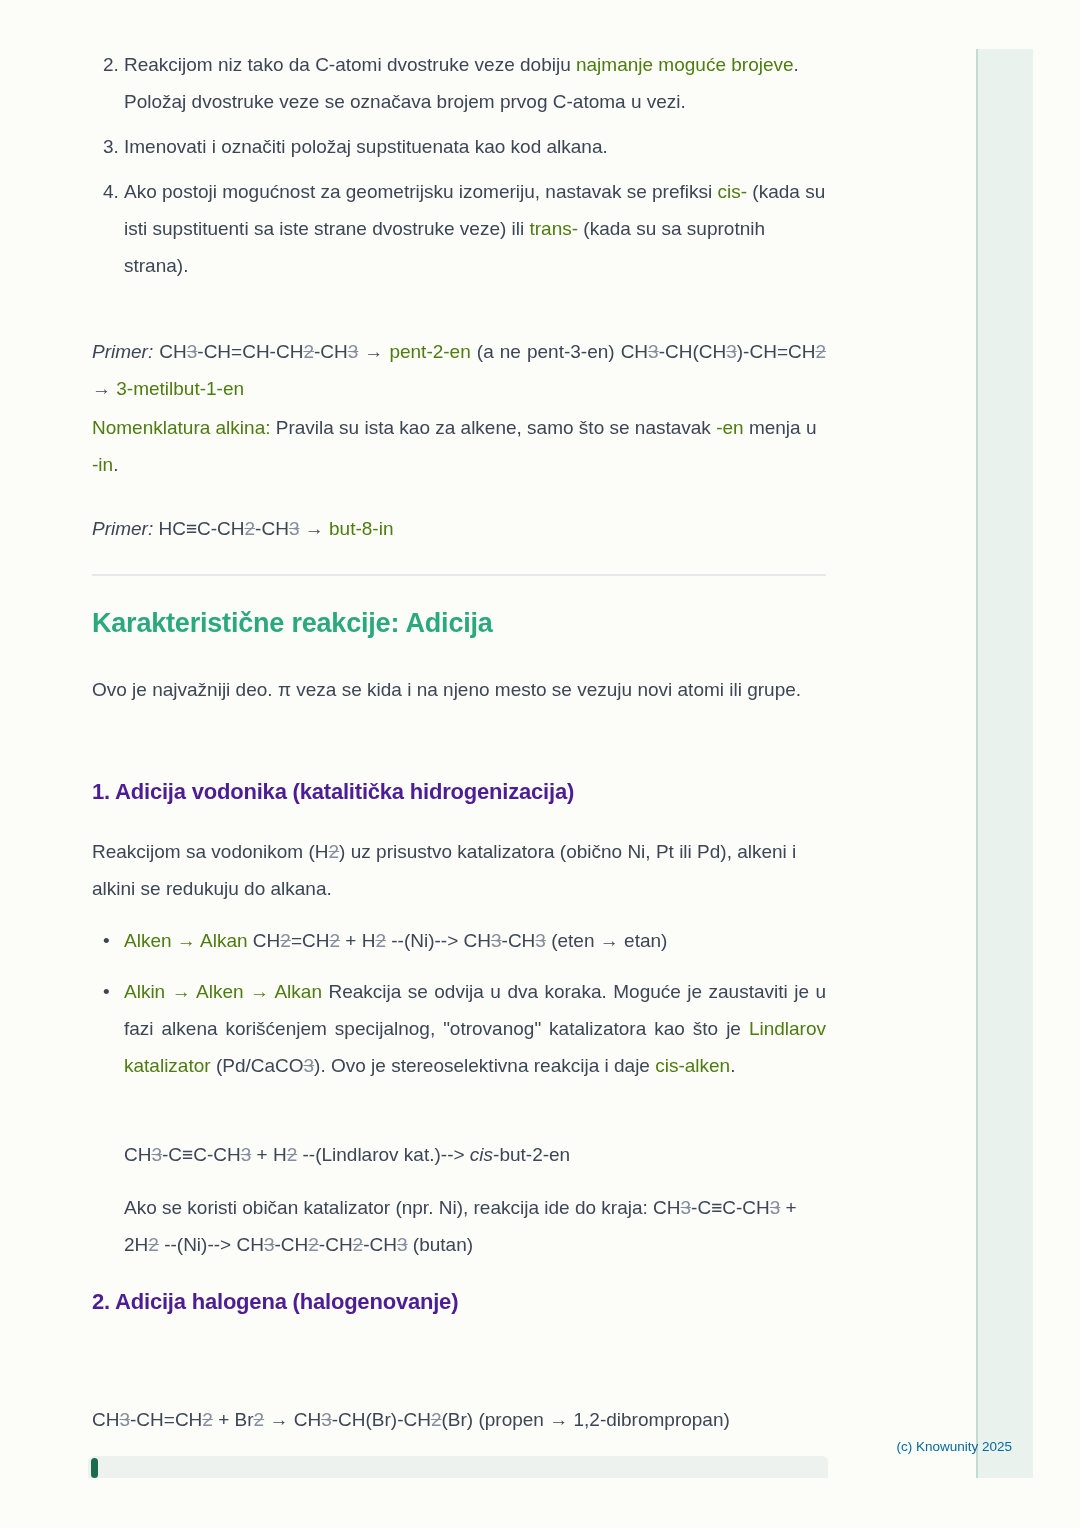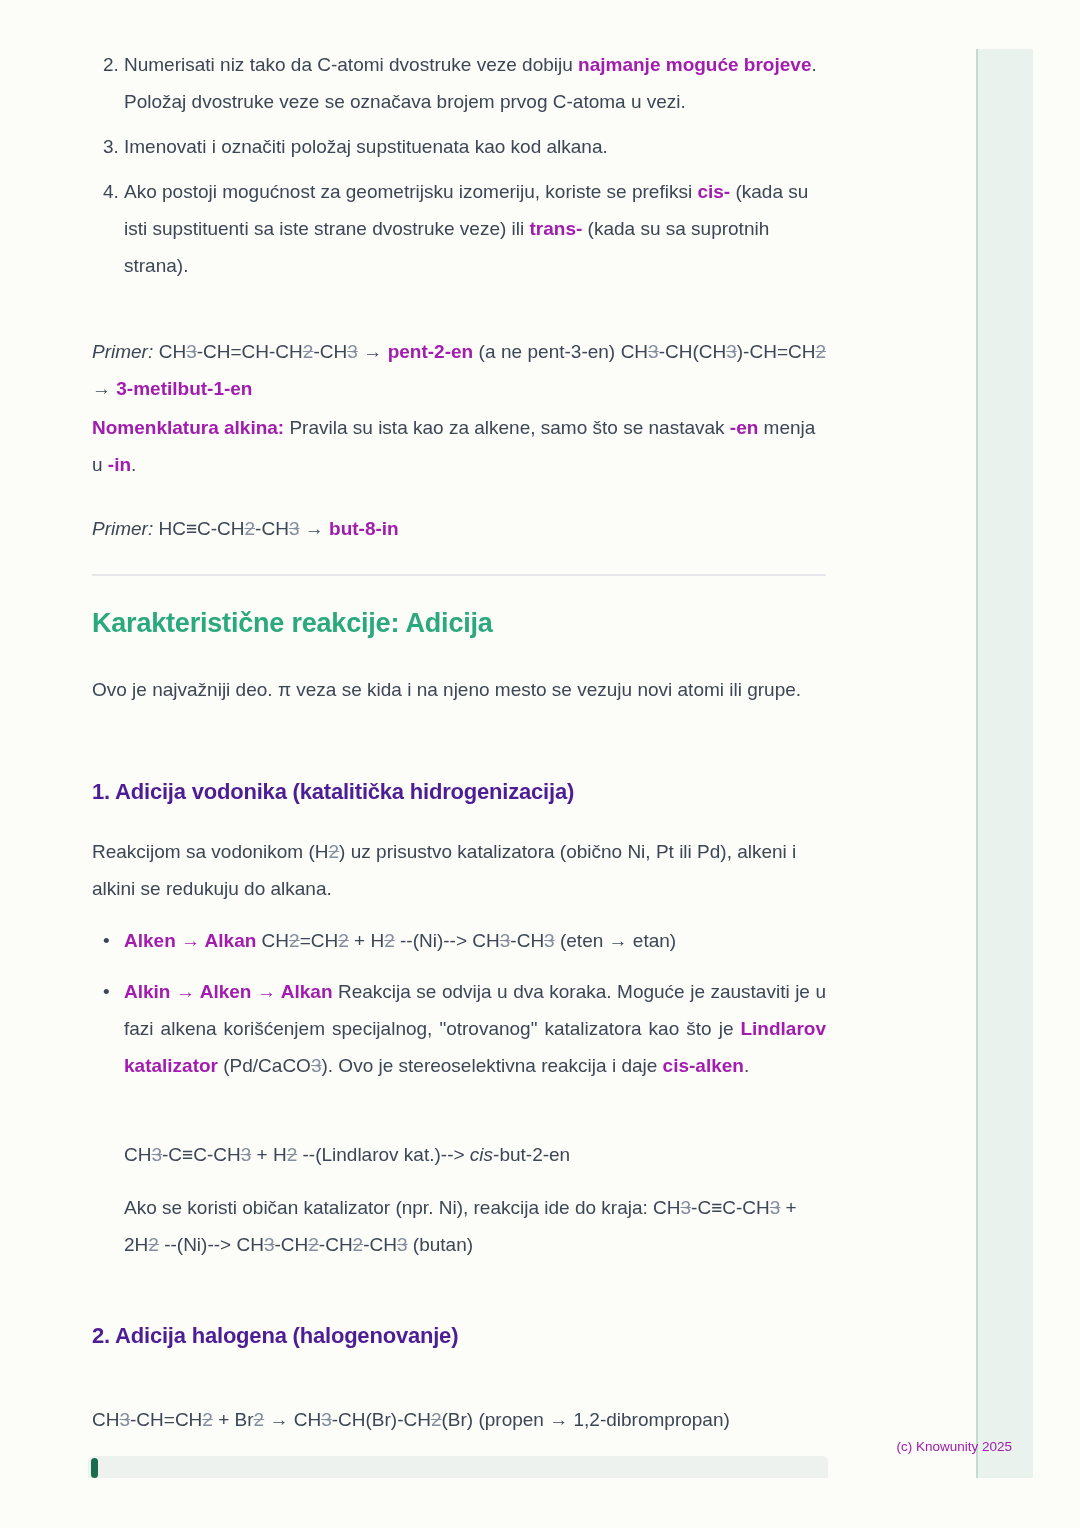--- a/index.html
+++ b/index.html
@@ -28,58 +28,58 @@
   .marker{position:absolute;left:11px;top:0;}
 
   
   .h2{font-size:27px;line-height:40px;font-weight:700;color:#2aa87e;letter-spacing:-0.2px;}
   .h3{font-size:22px;line-height:34px;font-weight:700;color:#4c1d95;letter-spacing:-0.2px;}
 
   .divider{height:2px;background:#e6e6eb;}
 
   
   .seg-n{}
-  .seg-b{font-weight:700;color:#a21caf;}
+  .seg-b{font-weight:400;color:#4d7c0f;}
   .seg-i{font-style:italic;}
   .seg-s{color:#848e9c;text-decoration:line-through;}
 
   
   .callout{
     position:absolute;left:88px;top:1456px;width:740px;height:22px;
     background:#eef2ef;border-radius:6px 6px 0 0;z-index:1;
   }
   .callout-bar{
     position:absolute;left:3px;top:2px;width:7px;height:20px;
     background:#1b6b4e;border-radius:4px;
   }
 
   .footer{
     position:absolute;top:1438px;right:68px;
-    font-size:13.5px;line-height:18px;color:#a21caf;z-index:3;
+    font-size:13.5px;line-height:18px;color:#0369a1;z-index:3;
   }
 </style>
 </head>
 <body>
 
 <div class="page">
 
   <div class="band"></div>
 
   <div class="blk olist" style="top:46px">
     <div class="li">
       <span class="marker">2.</span>
-      <span><span class="seg-n">Numerisati niz tako da C-atomi dvostruke veze dobiju </span><span class="seg-b">najmanje moguće brojeve</span><span class="seg-n">. Položaj dvostruke veze se označava brojem prvog C-atoma u vezi.</span></span>
+      <span><span class="seg-n">Reakcijom niz tako da C-atomi dvostruke veze dobiju </span><span class="seg-b">najmanje moguće brojeve</span><span class="seg-n">. Položaj dvostruke veze se označava brojem prvog C-atoma u vezi.</span></span>
     </div>
     <div class="li">
       <span class="marker">3.</span>
       <span><span class="seg-n">Imenovati i označiti položaj supstituenata kao kod alkana.</span></span>
     </div>
     <div class="li">
       <span class="marker">4.</span>
-      <span><span class="seg-n">Ako postoji mogućnost za geometrijsku izomeriju, koriste se prefiksi </span><span class="seg-b">cis-</span><span class="seg-n"> (kada su isti supstituenti sa iste strane dvostruke veze) ili </span><span class="seg-b">trans-</span><span class="seg-n"> (kada su sa suprotnih strana).</span></span>
+      <span><span class="seg-n">Ako postoji mogućnost za geometrijsku izomeriju, nastavak se prefiksi </span><span class="seg-b">cis-</span><span class="seg-n"> (kada su isti supstituenti sa iste strane dvostruke veze) ili </span><span class="seg-b">trans-</span><span class="seg-n"> (kada su sa suprotnih strana).</span></span>
     </div>
   </div>
 
   <div class="blk justify" style="top:333px"><span class="seg-i">Primer: </span><span class="seg-n">CH</span><span class="seg-s">3</span><span class="seg-n">-CH=CH-CH</span><span class="seg-s">2</span><span class="seg-n">-CH</span><span class="seg-s">3</span><span class="seg-n"> → </span><span class="seg-b">pent-2-en</span><span class="seg-n"> (a ne pent-3-en) CH</span><span class="seg-s">3</span><span class="seg-n">-CH(CH</span><span class="seg-s">3</span><span class="seg-n">)-CH=CH</span><span class="seg-s">2</span><span class="seg-n"> → </span><span class="seg-b">3-metilbut-1-en</span></div>
 
   <div class="blk" style="top:409px"><span class="seg-b">Nomenklatura alkina:</span><span class="seg-n"> Pravila su ista kao za alkene, samo što se nastavak </span><span class="seg-b">-en</span><span class="seg-n"> menja u </span><span class="seg-b">-in</span><span class="seg-n">.</span></div>
 
   <div class="blk" style="top:510px"><span class="seg-i">Primer: </span><span class="seg-n">HC≡C-CH</span><span class="seg-s">2</span><span class="seg-n">-CH</span><span class="seg-s">3</span><span class="seg-n"> → </span><span class="seg-b">but-8-in</span></div>
 
   <div class="blk divider" style="top:574px"></div>
@@ -100,21 +100,21 @@
     <div class="li justify">
       <span class="marker">•</span>
       <span><span class="seg-b">Alkin → Alken → Alkan</span><span class="seg-n"> Reakcija se odvija u dva koraka. Moguće je zaustaviti je u fazi alkena korišćenjem specijalnog, "otrovanog" katalizatora kao što je </span><span class="seg-b">Lindlarov katalizator</span><span class="seg-n"> (Pd/CaCO</span><span class="seg-s">3</span><span class="seg-n">). Ovo je stereoselektivna reakcija i daje </span><span class="seg-b">cis-alken</span><span class="seg-n">.</span></span>
     </div>
   </div>
 
   <div class="blk indent" style="top:1136px"><span class="seg-n">CH</span><span class="seg-s">3</span><span class="seg-n">-C≡C-CH</span><span class="seg-s">3</span><span class="seg-n"> + H</span><span class="seg-s">2</span><span class="seg-n"> --(Lindlarov kat.)--&gt; </span><span class="seg-i">cis</span><span class="seg-n">-but-2-en</span></div>
 
   <div class="blk indent" style="top:1189px"><span class="seg-n">Ako se koristi običan katalizator (npr. Ni), reakcija ide do kraja: CH</span><span class="seg-s">3</span><span class="seg-n">-C≡C-CH</span><span class="seg-s">3</span><span class="seg-n"> + 2H</span><span class="seg-s">2</span><span class="seg-n"> --(Ni)--&gt; CH</span><span class="seg-s">3</span><span class="seg-n">-CH</span><span class="seg-s">2</span><span class="seg-n">-CH</span><span class="seg-s">2</span><span class="seg-n">-CH</span><span class="seg-s">3</span><span class="seg-n"> (butan)</span></div>
 
-  <div class="blk h3" style="top:1319px">2. Adicija halogena (halogenovanje)</div>
+  <div class="blk h3" style="top:1285px">2. Adicija halogena (halogenovanje)</div>
 
 
   <div class="blk" style="top:1401px"><span class="seg-n">CH</span><span class="seg-s">3</span><span class="seg-n">-CH=CH</span><span class="seg-s">2</span><span class="seg-n"> + Br</span><span class="seg-s">2</span><span class="seg-n"> → CH</span><span class="seg-s">3</span><span class="seg-n">-CH(Br)-CH</span><span class="seg-s">2</span><span class="seg-n">(Br) (propen → 1,2-dibrompropan)</span></div>
 
   <div class="callout">
     <span class="callout-bar"></span>
   </div>
 
   <div class="footer">(c) Knowunity 2025</div>
 

